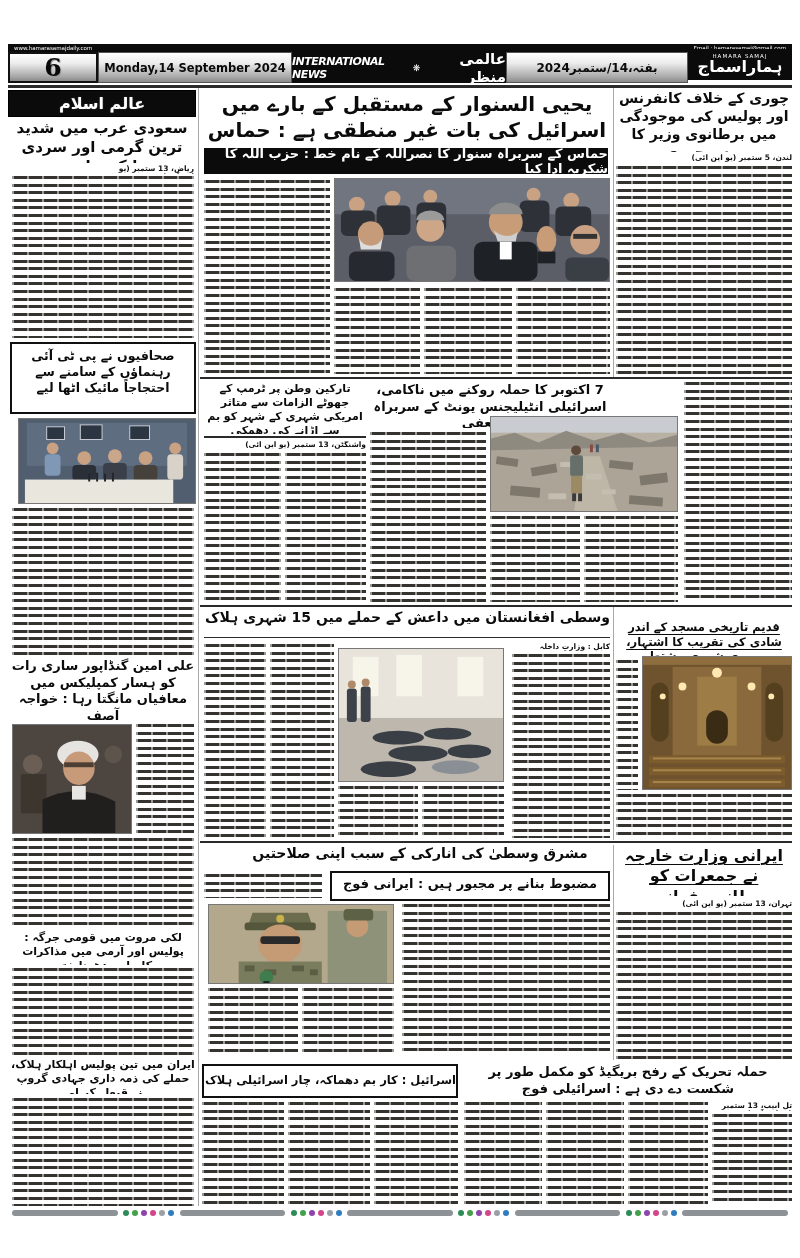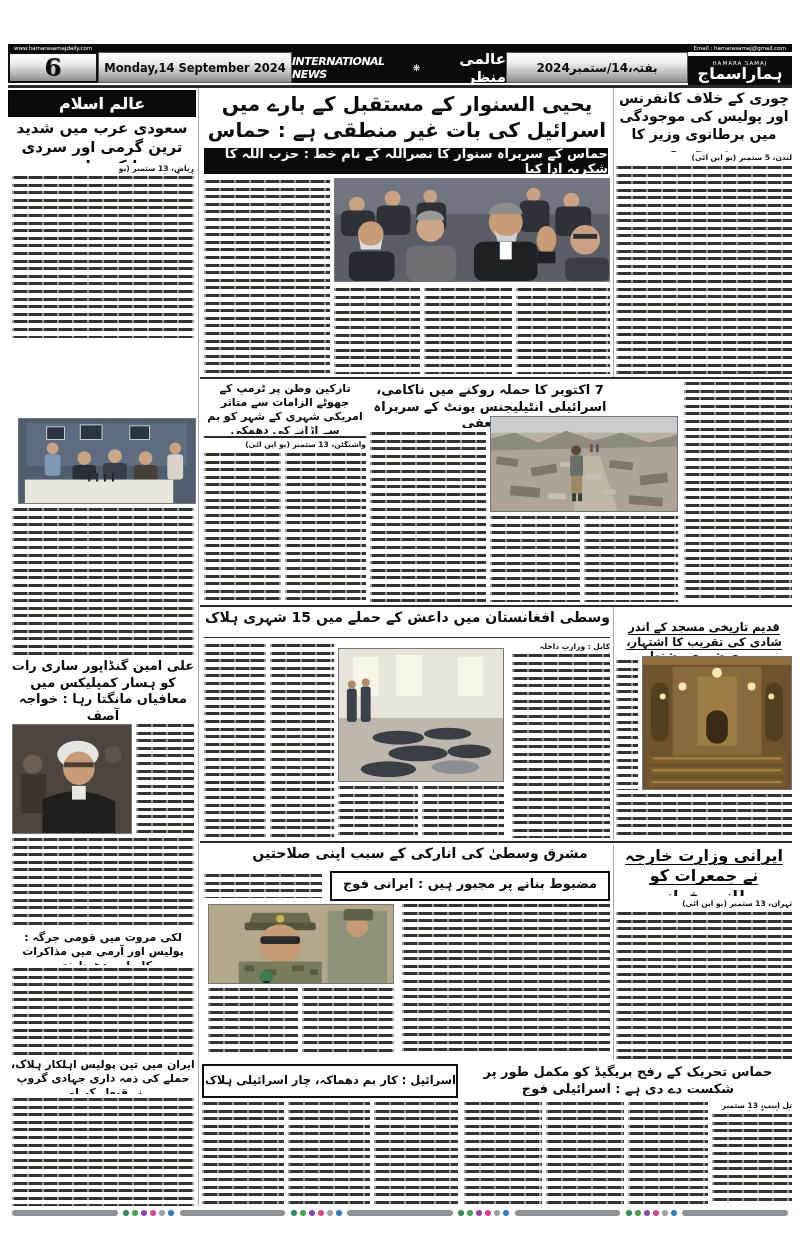--- a/index.html
+++ b/index.html
@@ -48,35 +48,36 @@
   <div class="b blackbox" style="left:292px;top:52px;width:214px;height:31px;gap:5px">
     <span style="font-style:italic;font-weight:bold;font-size:11px;letter-spacing:-0.5px">INTERNATIONAL NEWS</span>
     <span style="font-size:9px">❋</span>
     <span class="ur" style="font-weight:bold;font-size:15px">عالمی منظر</span>
   </div>
 
   <div class="b bar-silver" style="left:506px;top:52px;width:182px;height:31px">
     <span class="ur" style="font-weight:bold;font-size:12px;color:#0a0a0a">بفتہ،14/ستمبر2024</span>
   </div>
 
-  <div class="b blackbox" style="left:688px;top:56px;width:104px;height:31px;flex-direction:column;line-height:1">
+  <div class="b blackbox" style="left:688px;top:49px;width:104px;height:31px;flex-direction:column;line-height:1">
     <span style="font-size:5.5px;letter-spacing:1px">HAMARA SAMAJ</span>
     <span class="ur" style="font-weight:bold;font-size:16px">ہماراسماج</span>
   </div>
 
   <div class="b rule" style="left:8px;top:85px;width:784px;height:3px"></div>
 
   <div class="b blackbox" style="left:8px;top:90px;width:188px;height:27px;border:1px solid #000">
     <span class="ur" style="font-weight:bold;font-size:16px;text-shadow:0 0 2px #fff3">عالم اسلام</span>
   </div>
 
   <div class="b hl" style="left:10px;top:119px;width:184px;height:44px;font-size:15px">سعودی عرب میں شدید ترین گرمی اور سردی ایک ساتھ</div>
   <div class="b dl" style="left:104px;top:165px;width:90px;height:9px">ریاض، 13 ستمبر (یو این آئی)</div>
   <div class="b sim" style="left:12px;top:176px;width:182px;height:162px"></div>
 
+  <div class="b boxed hl" style="left:10px;top:342px;width:186px;height:72px;font-size:12.5px;padding:4px 3px">صحافیوں نے پی ٹی آئی رہنماؤں کے سامنے سے احتجاجاً مائیک اٹھا لیے</div>
 
   <div class="b photo" style="left:18px;top:418px;width:178px;height:86px">
     <svg viewBox="0 0 178 86" preserveAspectRatio="none">
       <rect width="178" height="86" fill="#515e70"></rect>
       <rect x="8" y="4" width="162" height="44" fill="#5f6d80"></rect>
       <g fill="#2c3542" stroke="#c9cdd4" stroke-width="1">
         <rect x="28" y="8" width="18" height="13"></rect>
           <rect x="62" y="6" width="22" height="15"></rect>
           <rect x="112" y="7" width="20" height="14"></rect>
       </g>
@@ -332,21 +333,21 @@
   </div>
   <div class="b sim" style="left:402px;top:904px;width:208px;height:152px"></div>
   <div class="b sim" style="left:208px;top:988px;width:90px;height:68px"></div>
   <div class="b sim" style="left:302px;top:988px;width:92px;height:68px"></div>
 
   <div class="b hl uline" style="left:616px;top:846px;width:176px;height:50px;font-size:16px">ایرانی وزارت خارجہ نے جمعرات کو برطانیہ، فرانس، ہالینڈ اور جرمنی کے سفیروں کو طلب کیا</div>
   <div class="b dl" style="left:616px;top:900px;width:176px;height:9px">تہران، 13 ستمبر (یو این آئی)</div>
   <div class="b sim" style="left:616px;top:912px;width:176px;height:148px"></div>
 
   <div class="b boxed hl" style="left:202px;top:1064px;width:256px;height:34px;font-size:11.5px;line-height:29px;white-space:nowrap">اسرائیل : کار بم دھماکہ، چار اسرائیلی ہلاک، آٹھ زخمی</div>
-  <div class="b hl" style="left:464px;top:1064px;width:328px;height:32px;font-size:13px">حماس تحریک کے رفح بریگیڈ کو مکمل طور پر شکست دے دی ہے : اسرائیلی فوج</div>
+  <div class="b hl" style="left:464px;top:1064px;width:328px;height:32px;font-size:13px">حملہ تحریک کے رفح بریگیڈ کو مکمل طور پر شکست دے دی ہے : اسرائیلی فوج</div>
 
   <div class="b sim" style="left:202px;top:1102px;width:82px;height:102px"></div>
   <div class="b sim" style="left:288px;top:1102px;width:82px;height:102px"></div>
   <div class="b sim" style="left:374px;top:1102px;width:84px;height:102px"></div>
 
   <div class="b dl" style="left:712px;top:1102px;width:80px;height:9px">تل ابیب، 13 ستمبر (یو این آئی)</div>
   <div class="b sim" style="left:464px;top:1102px;width:78px;height:102px"></div>
   <div class="b sim" style="left:546px;top:1102px;width:78px;height:102px"></div>
   <div class="b sim" style="left:628px;top:1102px;width:80px;height:102px"></div>
   <div class="b sim" style="left:712px;top:1114px;width:80px;height:90px"></div>

